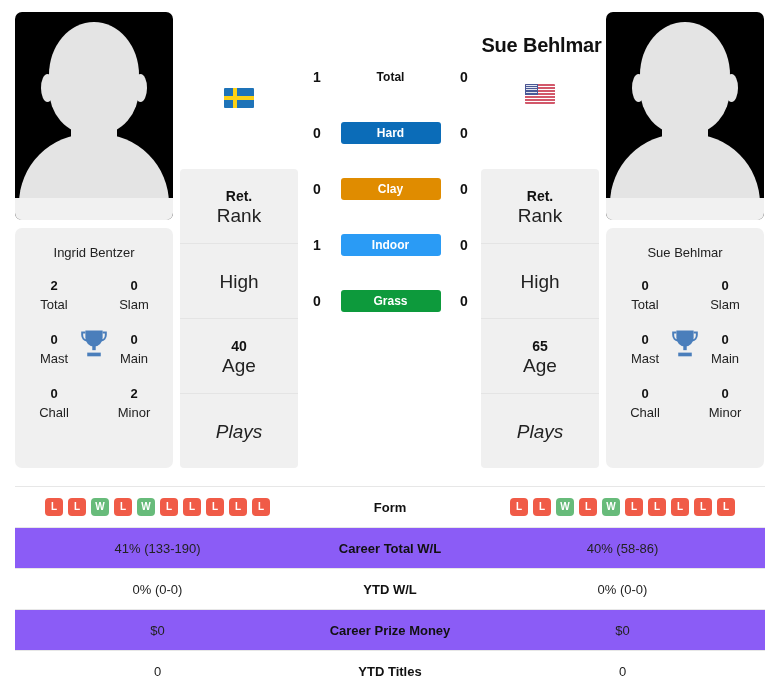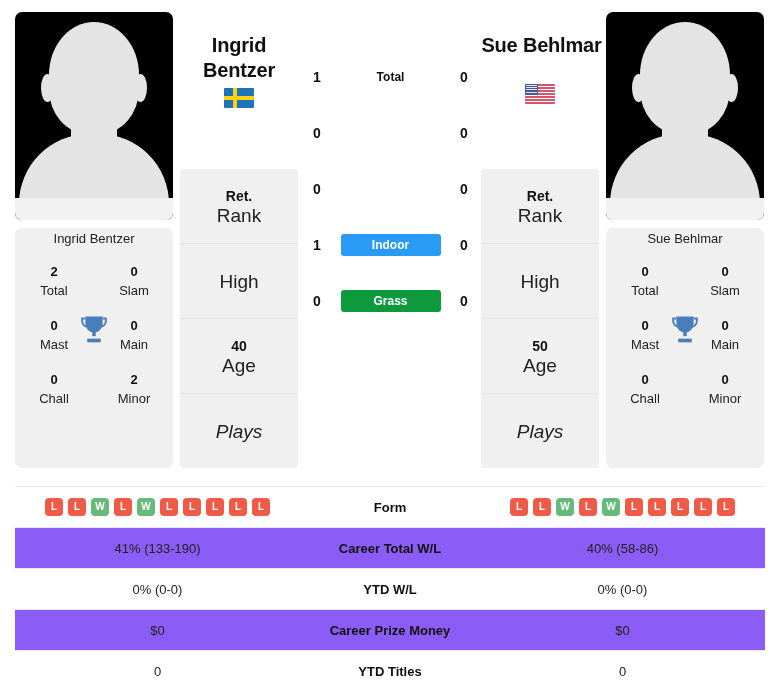--- a/index.html
+++ b/index.html
@@ -132,21 +132,21 @@
   }
   .info-cell:last-child { border-bottom: none; font-style: italic; }
   .info-val { font-size: 14px; font-weight: 700; color: #111; line-height: 19px; }
   .info-key { font-size: 19px; font-weight: 400; color: #222; line-height: 19px; }
 
   
   .stat-card {
     position: absolute; top: 228px;
     width: 158px; height: 240px;
     background: #f0f0f0; border-radius: 7px;
-    padding-top: 2px;
+    padding-top: 16px;
   }
   .stat-card.left  { left: 15px; }
   .stat-card.right { left: 606px; }
   .stat-title {
     text-align: center; font-size: 13px; color: #222;
     line-height: 18px; margin-bottom: 14px;
   }
   .stat-grid { position: relative; padding: 0 10px; }
   .stat-row { display: flex; justify-content: space-between; margin-bottom: 16px; }
   .stat-row:last-child { margin-bottom: 0; }
@@ -206,48 +206,50 @@
       <div class="silhouette">
         <div class="sil-head"></div>
         <div class="sil-ear l"></div>
         <div class="sil-ear r"></div>
         <div class="sil-neck"></div>
         <div class="sil-body"></div>
       </div>
       <div class="photo-caption"></div>
     </div>
 
-    <div class="player-name left">
-      <span>Ingrid</span><br>
-      <span>Bentzer</span>
-    </div>
     <div class="player-name right">
       <span>Sue Behlmar</span>
     </div>
 
     <div class="flag left flag-se"></div>
     <div class="flag right flag-us">
       <div class="stripes"></div>
       <div class="canton"></div>
     </div>
 
     <div class="h2h" id="h2h">
         <div class="h2h-row">
           <div class="h2h-score">1</div>
           <div class="h2h-mid">
             <span class="h2h-label-plain">Total</span>
           </div>
           <div class="h2h-score">0</div>
         </div>
         <div class="h2h-row">
           <div class="h2h-score">0</div>
+          <div class="h2h-mid">
+            <span class="surface-badge" style="background: rgb(11, 108, 184);">Hard</span>
+          </div>
           <div class="h2h-score">0</div>
         </div>
         <div class="h2h-row">
           <div class="h2h-score">0</div>
+          <div class="h2h-mid">
+            <span class="surface-badge" style="background: rgb(224, 140, 0);">Clay</span>
+          </div>
           <div class="h2h-score">0</div>
         </div>
         <div class="h2h-row">
           <div class="h2h-score">1</div>
           <div class="h2h-mid">
             <span class="surface-badge" style="background: rgb(42, 155, 245);">Indoor</span>
           </div>
           <div class="h2h-score">0</div>
         </div>
         <div class="h2h-row">
@@ -277,21 +279,21 @@
       </div>
     <div class="info-card right" id="info-right">
         <div class="info-cell">
           <div class="info-val">Ret.</div>
           <div class="info-key">Rank</div>
         </div>
         <div class="info-cell">
           <div class="info-key">High</div>
         </div>
         <div class="info-cell">
-          <div class="info-val">50</div>
+          <div class="info-val">65</div>
           <div class="info-key">Age</div>
         </div>
         <div class="info-cell">
           <div class="info-key">Plays</div>
         </div>
       </div>
 
     <div class="stat-card left">
       <div class="stat-title">Ingrid Bentzer</div>
       <div class="stat-grid" id="stats-left">

